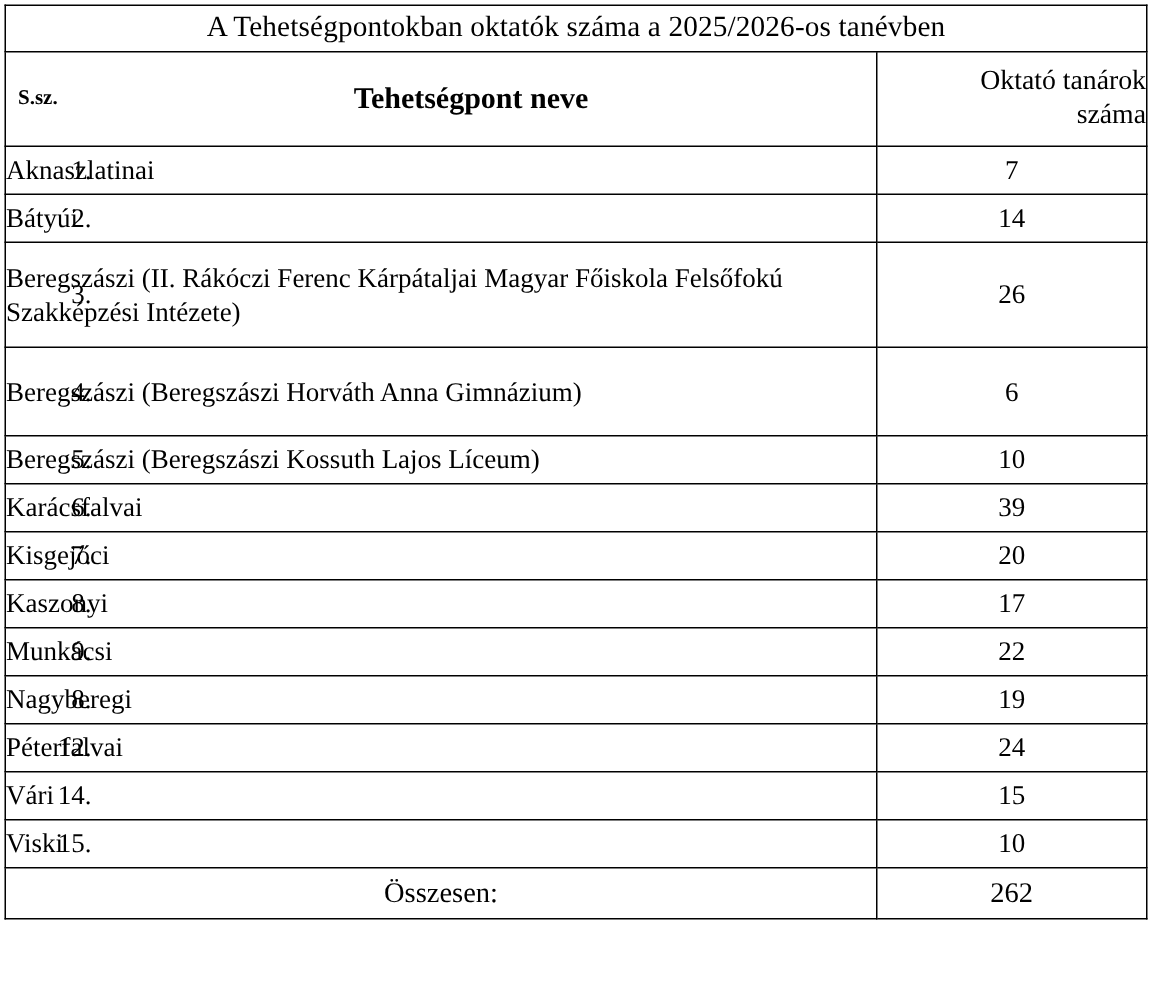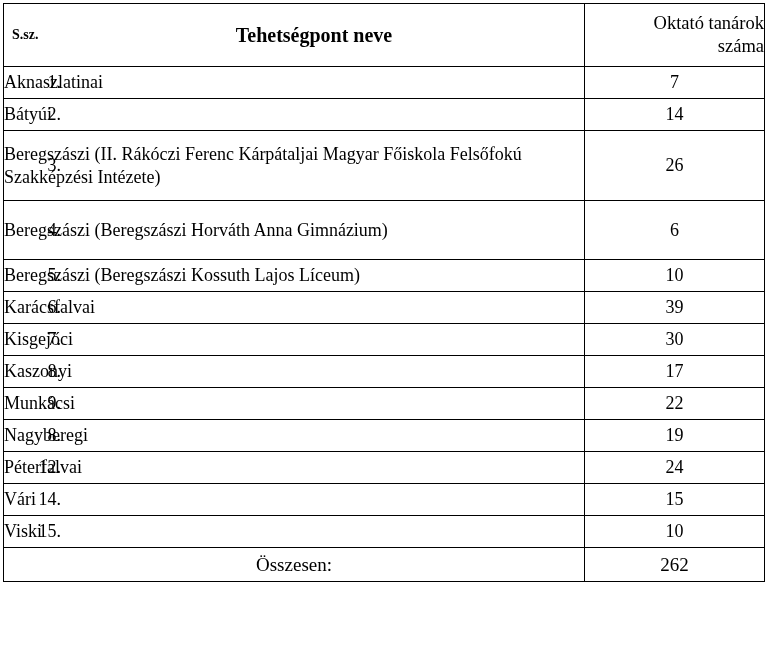--- a/index.html
+++ b/index.html
@@ -130,20 +130,23 @@
 </head>
 <body>
 
 <div id="table-wrap">
   <table class="data-table">
     <colgroup>
       <col>
       <col class="col-count">
     </colgroup>
     <tbody id="table-body">
+      <tr>
+        <td class="title-cell" colspan="2">A Tehetségpontokban oktatók száma a 2025/2026-os tanévben</td>
+      </tr>
       <tr class="head-row">
         <td class="head-idx-name">
           <span class="head-sz">S.sz.</span>
           <div class="head-name">Tehetségpont neve</div>
         </td>
         <td class="head-count">
           <div>Oktató tanárok</div>
           <div>száma</div>
         </td>
       </tr>
@@ -188,21 +191,21 @@
             <span class="cell-idx">6.</span>
             <span class="cell-name">Karácsfalvai</span>
           </td>
           <td class="cell-count">39</td>
         </tr>
         <tr class="body-row">
           <td class="cell-idx-name r-h1">
             <span class="cell-idx">7.</span>
             <span class="cell-name">Kisgejőci</span>
           </td>
-          <td class="cell-count">30</td>
+          <td class="cell-count">20</td>
         </tr>
         <tr class="body-row">
           <td class="cell-idx-name r-h1">
             <span class="cell-idx">8.</span>
             <span class="cell-name">Kaszonyi</span>
           </td>
           <td class="cell-count">17</td>
         </tr>
         <tr class="body-row">
           <td class="cell-idx-name r-h1">

